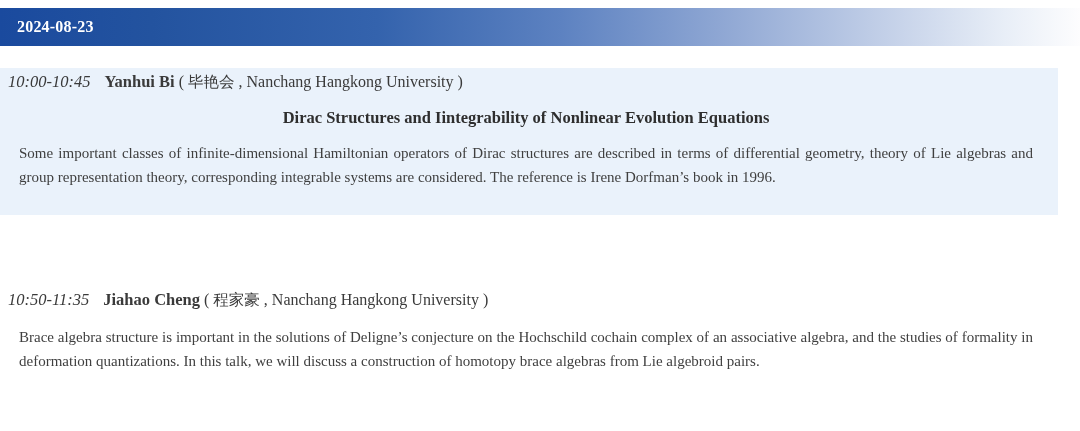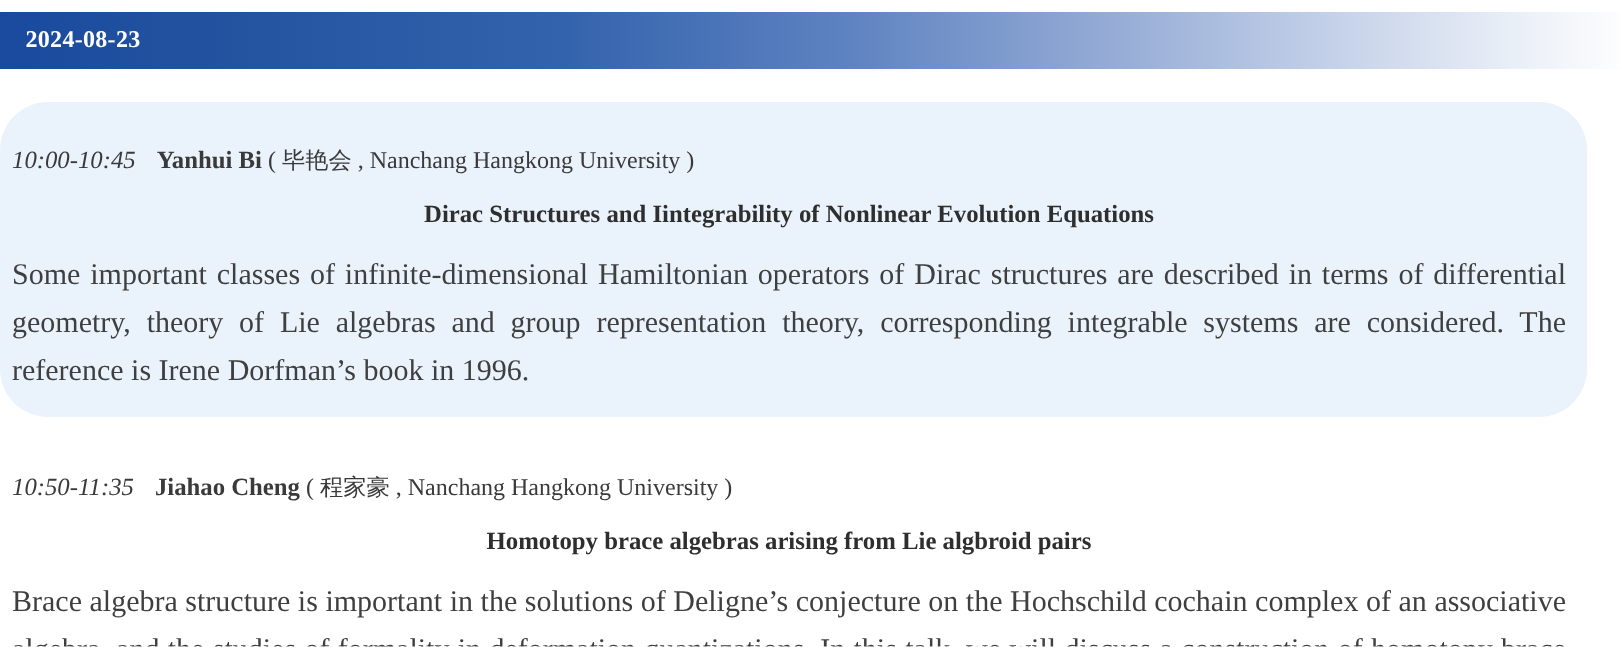--- a/index.html
+++ b/index.html
@@ -48,23 +48,22 @@
     font-size: 16px;
     letter-spacing: 0.2px;
     font-family: "Liberation Serif", "DejaVu Serif", serif;
   }
 
   
   .talk {
     position: absolute;
     left: 0;
     width: 1058px;
-    padding: 27px 14px 14px 8px;
+    padding: 2px 14px 14px 8px;
     box-sizing: border-box;
-    border-radius: 32px;
   }
   .talk.highlight {
     background: #eaf2fb;
   }
   .talk.plain {
     background: #ffffff;
   }
   .talk-1 { top: 68px; }
   .talk-2 { top: 286px; }
 
@@ -94,24 +93,24 @@
   .talk-title {
     font-size: 16.5px;
     font-weight: bold;
     color: #2e2e2e;
     margin: 0 0 12px 0;
     line-height: 1.35;
     text-align: center;
   }
 
   .talk-abstract {
-    font-size: 20px;
+    font-size: 15px;
     line-height: 1.62;
     color: #3f3f3f;
-    margin: 0;
+    margin: 11px;
     text-align: justify;
     text-justify: inter-word;
   }
 </style>
 </head>
 <body>
 
 <div class="page">
 
   <div class="date-bar">
@@ -123,17 +122,16 @@
       <span class="talk-time">10:00-10:45</span><span class="talk-speaker">Yanhui Bi</span><span class="talk-affil"> </span><span class="talk-affil">(</span><span class="talk-affil"> </span><span class="cn-name">毕艳会</span><span class="talk-affil"> </span><span class="talk-affil">,</span><span class="talk-affil"> </span><span class="talk-affil">Nanchang Hangkong University</span><span class="talk-affil"> </span><span class="talk-affil">)</span>
     </p>
     <p class="talk-title">Dirac Structures and Iintegrability of Nonlinear Evolution Equations</p>
     <p class="talk-abstract">Some important classes of infinite-dimensional Hamiltonian operators of Dirac structures are described in terms of differential geometry, theory of Lie algebras and group representation theory, corresponding integrable systems are considered. The reference is Irene Dorfman’s book in 1996.</p>
   </div>
 
   <div class="talk talk-2 plain">
     <p class="talk-meta">
       <span class="talk-time">10:50-11:35</span><span class="talk-speaker">Jiahao Cheng</span><span class="talk-affil"> </span><span class="talk-affil">(</span><span class="talk-affil"> </span><span class="cn-name">程家豪</span><span class="talk-affil"> </span><span class="talk-affil">,</span><span class="talk-affil"> </span><span class="talk-affil">Nanchang Hangkong University</span><span class="talk-affil"> </span><span class="talk-affil">)</span>
     </p>
-    <p class="talk-title">Homotopy brace algebras arising from Lie algbroid pairs</p>
     <p class="talk-abstract">Brace algebra structure is important in the solutions of Deligne’s conjecture on the Hochschild cochain complex of an associative algebra, and the studies of formality in deformation quantizations. In this talk, we will discuss a construction of homotopy brace algebras from Lie algebroid pairs.</p>
   </div>
 
 </div>
 
 </body></html>

